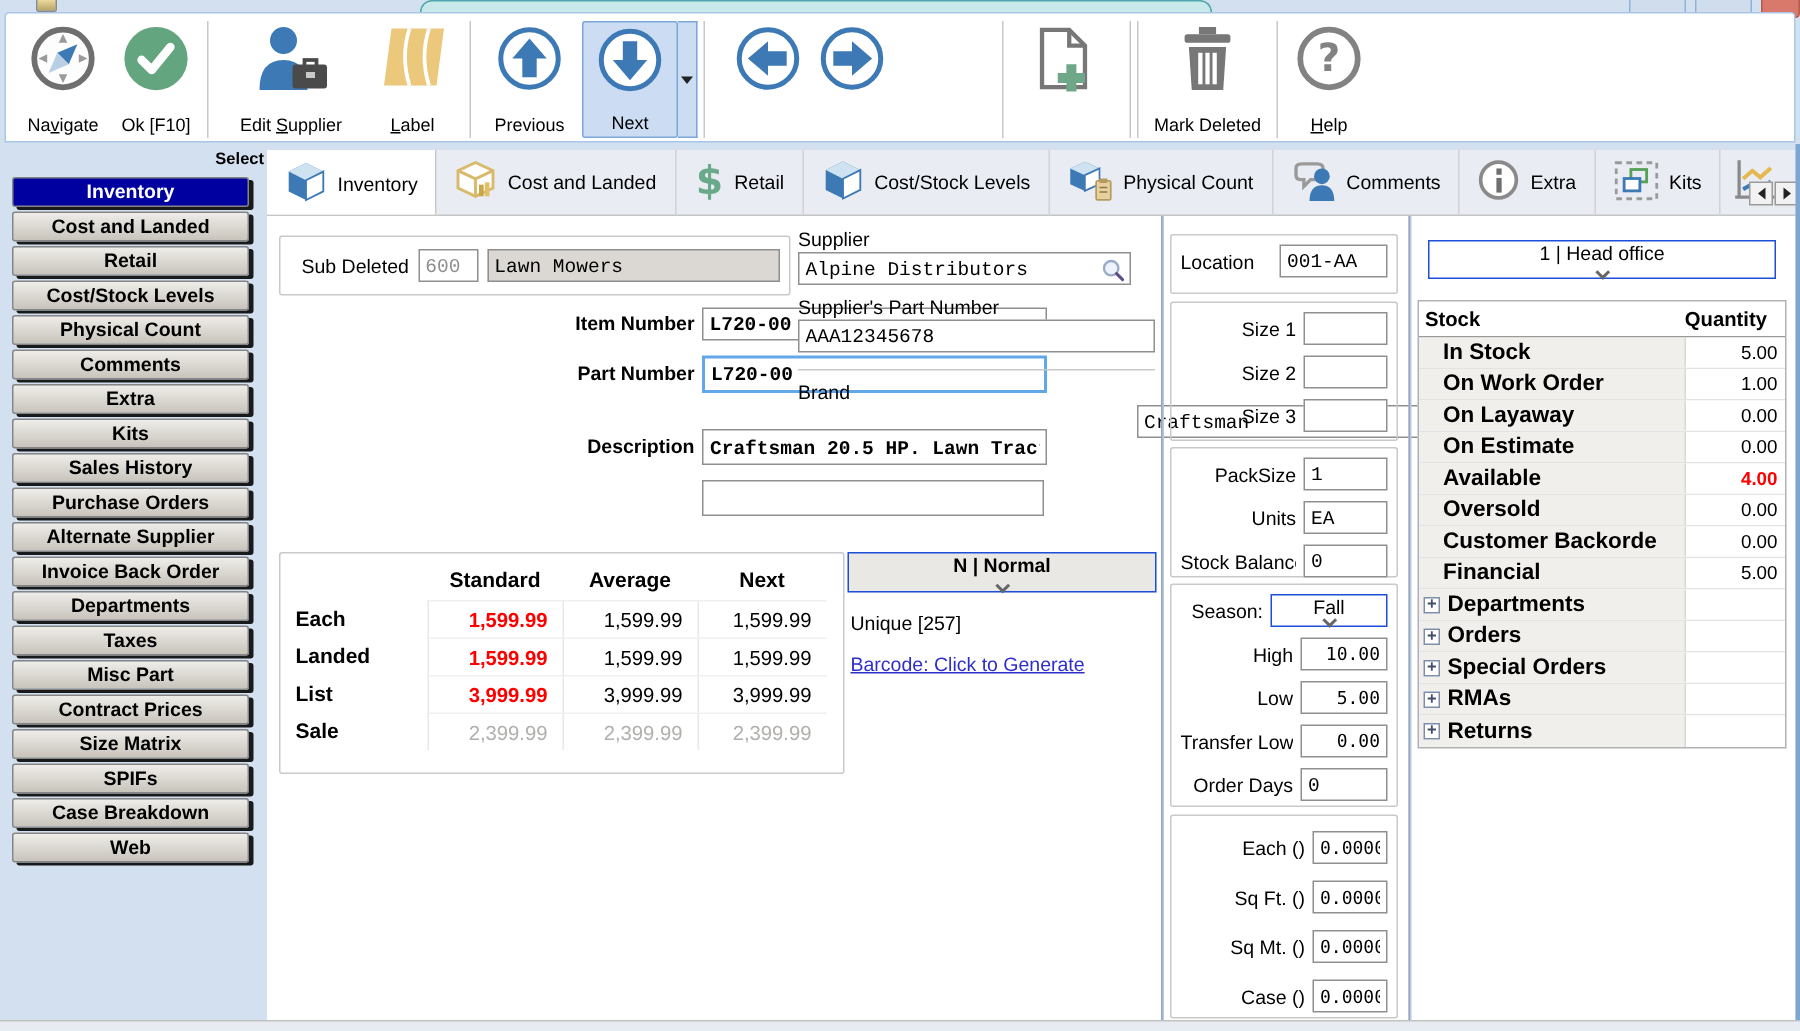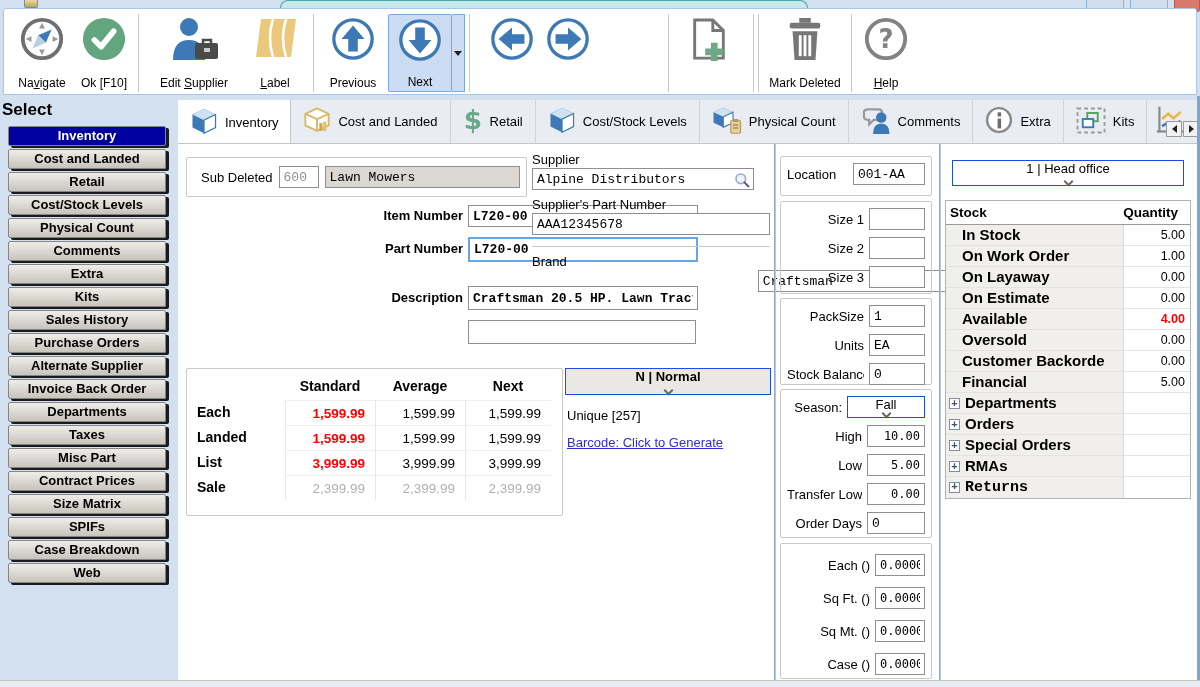--- a/index.html
+++ b/index.html
@@ -26,21 +26,21 @@
   .tlabel{font-size:12px;white-space:nowrap;}
   .tsep{width:1px;background:#c8c8c8;height:78px;margin:0 2px;}
   .tsel{background:#ccdcf2;border:1px solid #7da7d8;border-radius:2px;}
   .dd-strip{width:13px;height:78px;background:#ccdcf2;border:1px solid #7da7d8;border-left:0;
     display:flex;align-items:center;justify-content:center;}
   .tri-down{width:0;height:0;border-left:4px solid transparent;border-right:4px solid transparent;
     border-top:5px solid #222;}
 
   
   .sidebar{left:2px;top:100px;width:174px;}
-  .sb-title{text-align:left;font-weight:bold;font-size:17px;margin-bottom:6px;}
+  .sb-title{text-align:right;font-weight:bold;font-size:11px;margin-bottom:6px;}
   .sbtn{height:20px;margin:0 10px 3px 6px;background:linear-gradient(#efede9,#c8c4bc);
     border:1px solid #858585;border-radius:2px;box-shadow:3px 2px 0 rgba(15,15,15,.95);
     font-weight:bold;font-size:13px;text-align:center;line-height:18px;white-space:nowrap;overflow:hidden;cursor:pointer;}
   .sbtn.active{background:#0000a0;color:#fff;}
 
   
   .tabstrip{left:178px;top:100px;width:1019px;height:44px;background:#e9edf3;
     border-bottom:1px solid #c6c6c6;display:flex;align-items:stretch;overflow:hidden;}
   .tab{display:flex;align-items:center;gap:7px;padding:0 12px;border-right:1px solid #d2d2d2;
     font-size:13px;white-space:nowrap;cursor:pointer;}
@@ -597,21 +597,21 @@
         </span>
         <span class="st-val"></span>
       </div>
     <div class="st-row">
         <span class="st-label ex">
           <span class="plusbox"></span>
           <span>RMAs</span>
         </span>
         <span class="st-val"></span>
       </div>
-    <div class="st-row" style="border-bottom:0;font-family:Liberation Mono, monospace;">
+    <div class="st-row" style="border-bottom:0;">
         <span class="st-label ex">
           <span class="plusbox"></span>
           <span>Returns</span>
         </span>
         <span class="st-val"></span>
       </div>
   </div>
 </div>
 
 <div class="abs right-border"></div>

